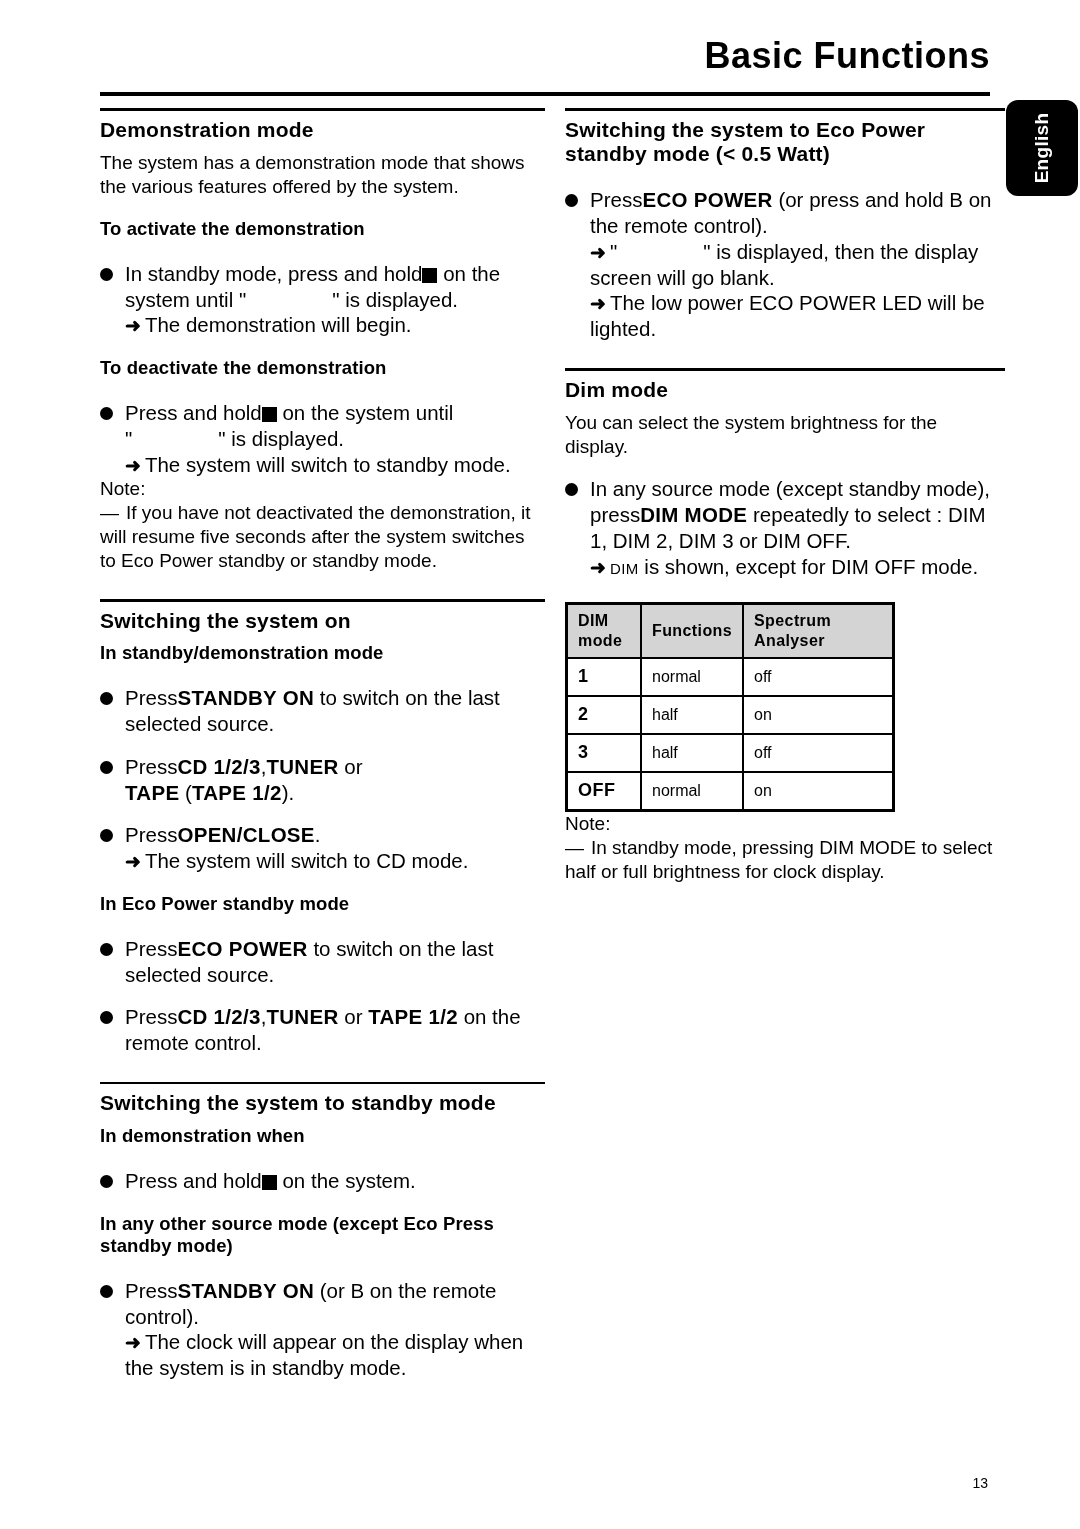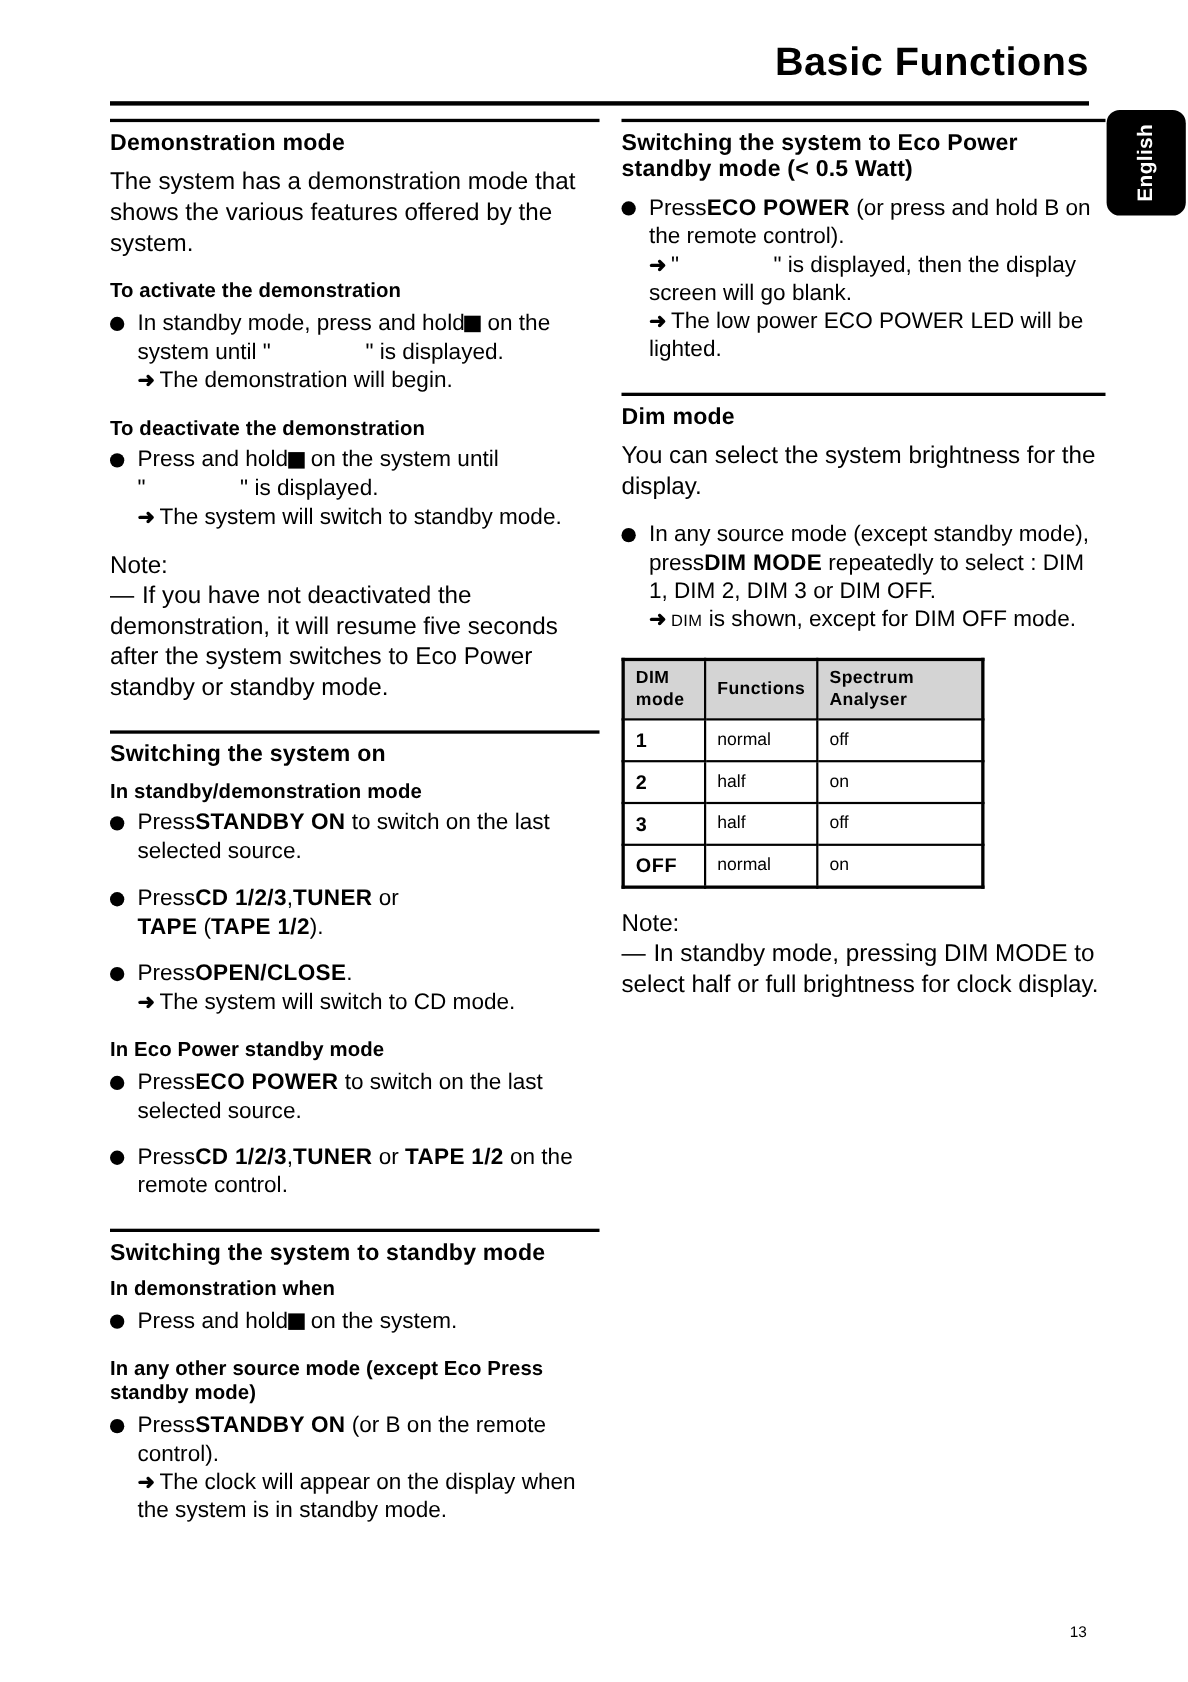--- a/index.html
+++ b/index.html
@@ -89,30 +89,30 @@
     margin: 19px 0 2px 0;
     font-size: 18.5px;
     font-weight: bold;
     line-height: 1.22;
     letter-spacing: 0.1px;
   }
   h3.sub-head.first { margin-top: 4px; }
 
   p.body {
     margin: 0 0 0 0;
-    font-size: 22px;
+    font-size: 19px;
     line-height: 1.26;
   }
-  p.body.gap { margin-top: 17px; }
+  p.body.gap { }
 
   
   .item {
     position: relative;
     padding-left: 25px;
-    margin-top: 5px;
+    margin-top: 20px;
     font-size: 20.5px;
     line-height: 1.26;
   }
   .item.spaced { margin-top: 17px; }
   .bullet {
     position: absolute;
     left: 0;
     top: 7px;
     width: 13px;
     height: 13px;

